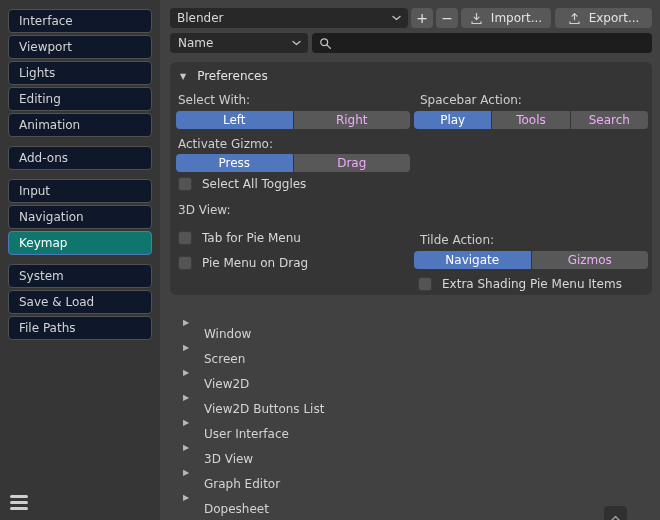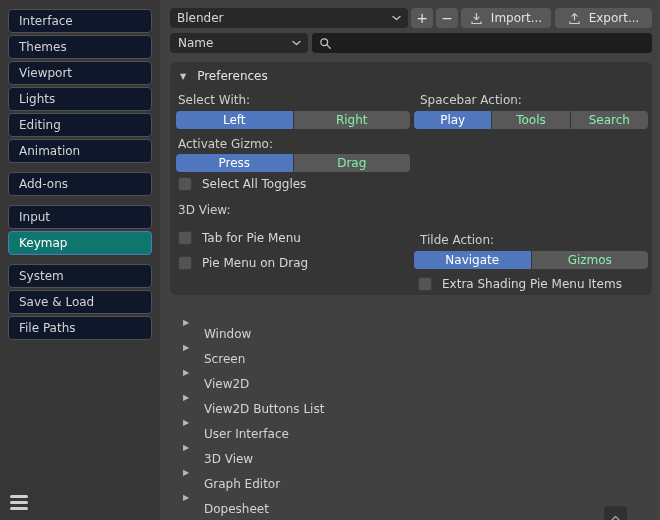--- a/index.html
+++ b/index.html
@@ -51,21 +51,21 @@
   
   .panel { position:absolute; left:10px; top:62px; width:482px; height:233px; background:#353535; border-radius:6px; }
   .p-abs { position:absolute; }
   .p-header { top:5px; left:10px; display:flex; align-items:center; gap:11px; height:18px; }
   .tri { font-size:8px; color:#c8c8c8; }
   .p-title { color:#e4e4e4; }
   .lbl { color:#cfcfcf; height:14px; line-height:14px; }
 
   .seg { display:flex; height:18px; width:234px; }
   .seg .opt {
-    flex:1; background:#585858; color:#86efac; text-align:center;
+    flex:1; background:#585858; color:#f0abfc; text-align:center;
     line-height:18px; margin-right:1px;
   }
   .seg .opt:first-child { border-radius:4px 0 0 4px; }
   .seg .opt:last-child { border-radius:0 4px 4px 0; margin-right:0; }
   .seg .opt.sel { background:#5077be; color:#ffffff; }
 
   .chkrow { display:flex; align-items:center; gap:10px; height:16px; }
   .check {
     width:14px; height:14px; background:#545454;
     border:1px solid #3c3c3c; border-radius:3px; flex:none;
@@ -85,31 +85,31 @@
     display:flex; justify-content:center; padding-top:4px;
   }
   svg { display:block; }
 </style>
 </head>
 <body>
 
 <div class="sidebar">
   <div class="nav-group">
     <div class="nav-item">Interface</div>
-    <div class="nav-item">Themes</div>
     <div class="nav-item">Viewport</div>
     <div class="nav-item">Lights</div>
     <div class="nav-item">Editing</div>
     <div class="nav-item">Animation</div>
   </div>
   <div class="nav-group">
     <div class="nav-item">Add-ons</div>
   </div>
   <div class="nav-group">
     <div class="nav-item">Input</div>
+    <div class="nav-item">Navigation</div>
     <div class="nav-item sel">Keymap</div>
   </div>
   <div class="nav-group">
     <div class="nav-item">System</div>
     <div class="nav-item">Save &amp; Load</div>
     <div class="nav-item">File Paths</div>
   </div>
   <div class="hamburger">
     <span></span>
       <span></span>

